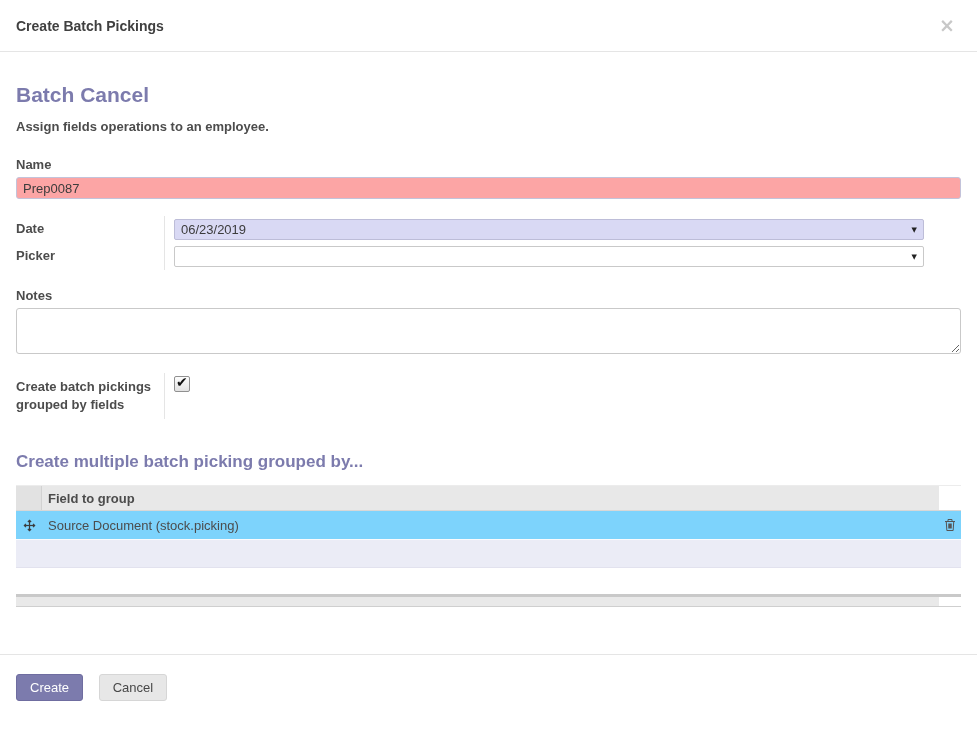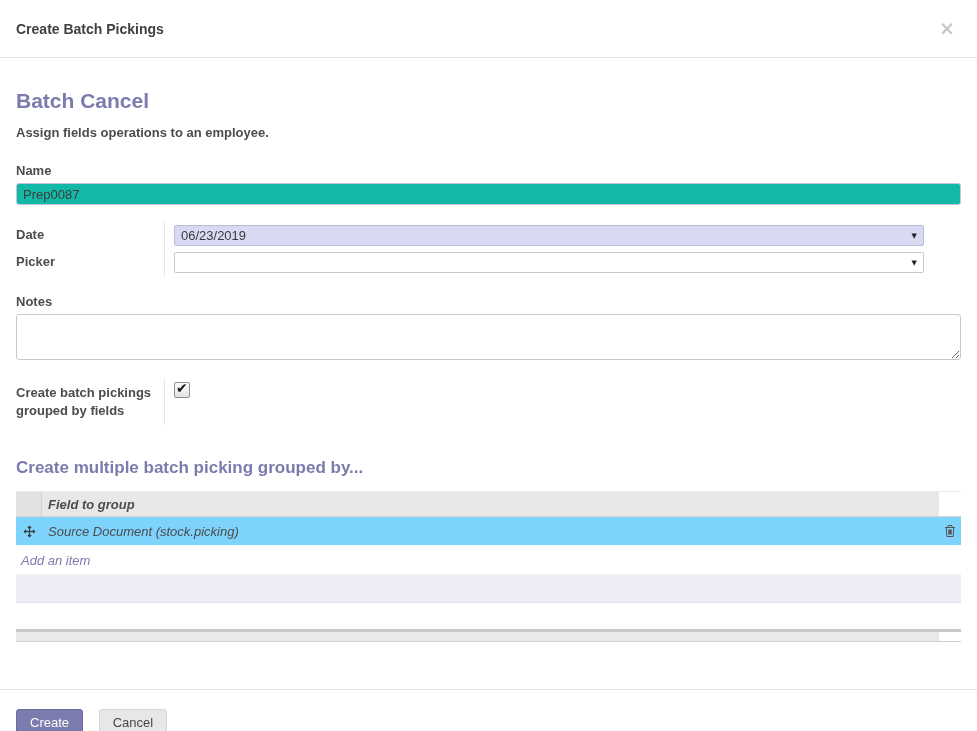--- a/index.html
+++ b/index.html
@@ -1,21 +1,21 @@
 <!DOCTYPE html>
 <html><head>
 <meta charset="utf-8">
 <style>
   * { margin: 0; padding: 0; box-sizing: border-box; }
   html, body { width: 977px; height: 731px; background: #fff; overflow: hidden; }
   body { font-family: "Liberation Sans", sans-serif; color: #4c4c4c; font-size: 13px; }
 
   
   .modal-header {
-    height: 58px; border-bottom: 1px solid #e5e5e5;
+    height: 52px; border-bottom: 1px solid #e5e5e5;
     display: flex; align-items: center; justify-content: space-between;
     padding: 0 16px;
   }
   .modal-title { font-size: 14px; font-weight: bold; color: #404040; }
   .close-btn {
     color: #c8c8c8; font-size: 19px; font-weight: bold; line-height: 1;
     cursor: pointer; padding: 2px 6px; font-family: "DejaVu Sans", sans-serif;
   }
 
   
@@ -26,21 +26,21 @@
   }
   .subtitle { margin-top: 12px; font-weight: bold; color: #4c4c4c; }
 
   .field-label { font-weight: bold; color: #4c4c4c; }
   .lbl-name  { margin-top: 23px; }
   .lbl-notes { margin-top: 18px; }
 
   input.text-input {
     display: block; width: 100%; height: 22px; margin-top: 5px;
     border: 1px solid #c3c3da; border-radius: 3px;
-    background: #14b8a6; padding: 0 6px;
+    background: #fca5a5; padding: 0 6px;
     font-family: "Liberation Sans", sans-serif; font-size: 13px; color: #3c3c3c;
     outline: none;
   }
 
   
   .hgroup { margin-top: 17px; }
   .hrow { display: flex; }
   .hrow .label-col {
     flex: 0 0 149px; border-right: 1px solid #e5e5e5;
     padding: 5px 10px 5px 0; font-weight: bold; color: #4c4c4c;
@@ -81,21 +81,21 @@
     position: absolute; left: 1px; top: -3px;
     font-size: 14px; font-weight: bold; color: #111;
     font-family: "DejaVu Sans", sans-serif;
   }
 
   h2.section-heading {
     margin-top: 33px; font-size: 17px; font-weight: bold; color: #7c7bad;
   }
 
   
-  .tbl { margin-top: 13px; width: 100%; font-style: italic; }
+  .tbl { margin-top: 13px; width: 100%; }
   .tr { display: flex; align-items: center; }
   .thead { height: 26px; background: #e8e8e8; border-top: 1px solid #ececec; border-bottom: 1px solid #d7d7d7; }
   .thead .handle-col { background: #e2e2e2; border-right: 1px solid #d2d2d2; align-self: stretch; }
   .handle-col { flex: 0 0 26px; display: flex; align-items: center; justify-content: center; }
   .main-col { flex: 1; padding-left 6px; }
   .thead .main-col { font-weight: bold; color: #4c4c4c; padding-left: 6px; }
   .trash-col { flex: 0 0 22px; display: flex; align-items: center; justify-content: center; }
   .thead .trash-col { background: #ffffff; align-self: stretch; }
 
   .data-row { height: 29px; background: #7dd3fc; border-bottom: 1px solid #fbfbfd; }
@@ -202,23 +202,20 @@
             <svg width="12" height="14" viewBox="0 0 24 26" fill="none" stroke="#555" stroke-width="2">
               <path d="M2 6h20"></path>
               <path d="M8 6V2h8v4"></path>
               <path d="M4.5 6l1.2 18h12.6L19.5 6"></path>
               <rect x="8.5" y="10" width="7" height="10" fill="#555" stroke="none"></rect>
             </svg>
           </span>
         </div>
       </div>
 
-      <div class="tr add-row">
-        <span class="add-link">Add an item</span>
-      </div>
 
       <div class="tr empty-row"></div>
     </div>
 
     <div class="scroll-strip">
       <div class="scroll-track"></div>
     </div>
 
   </div>
 

